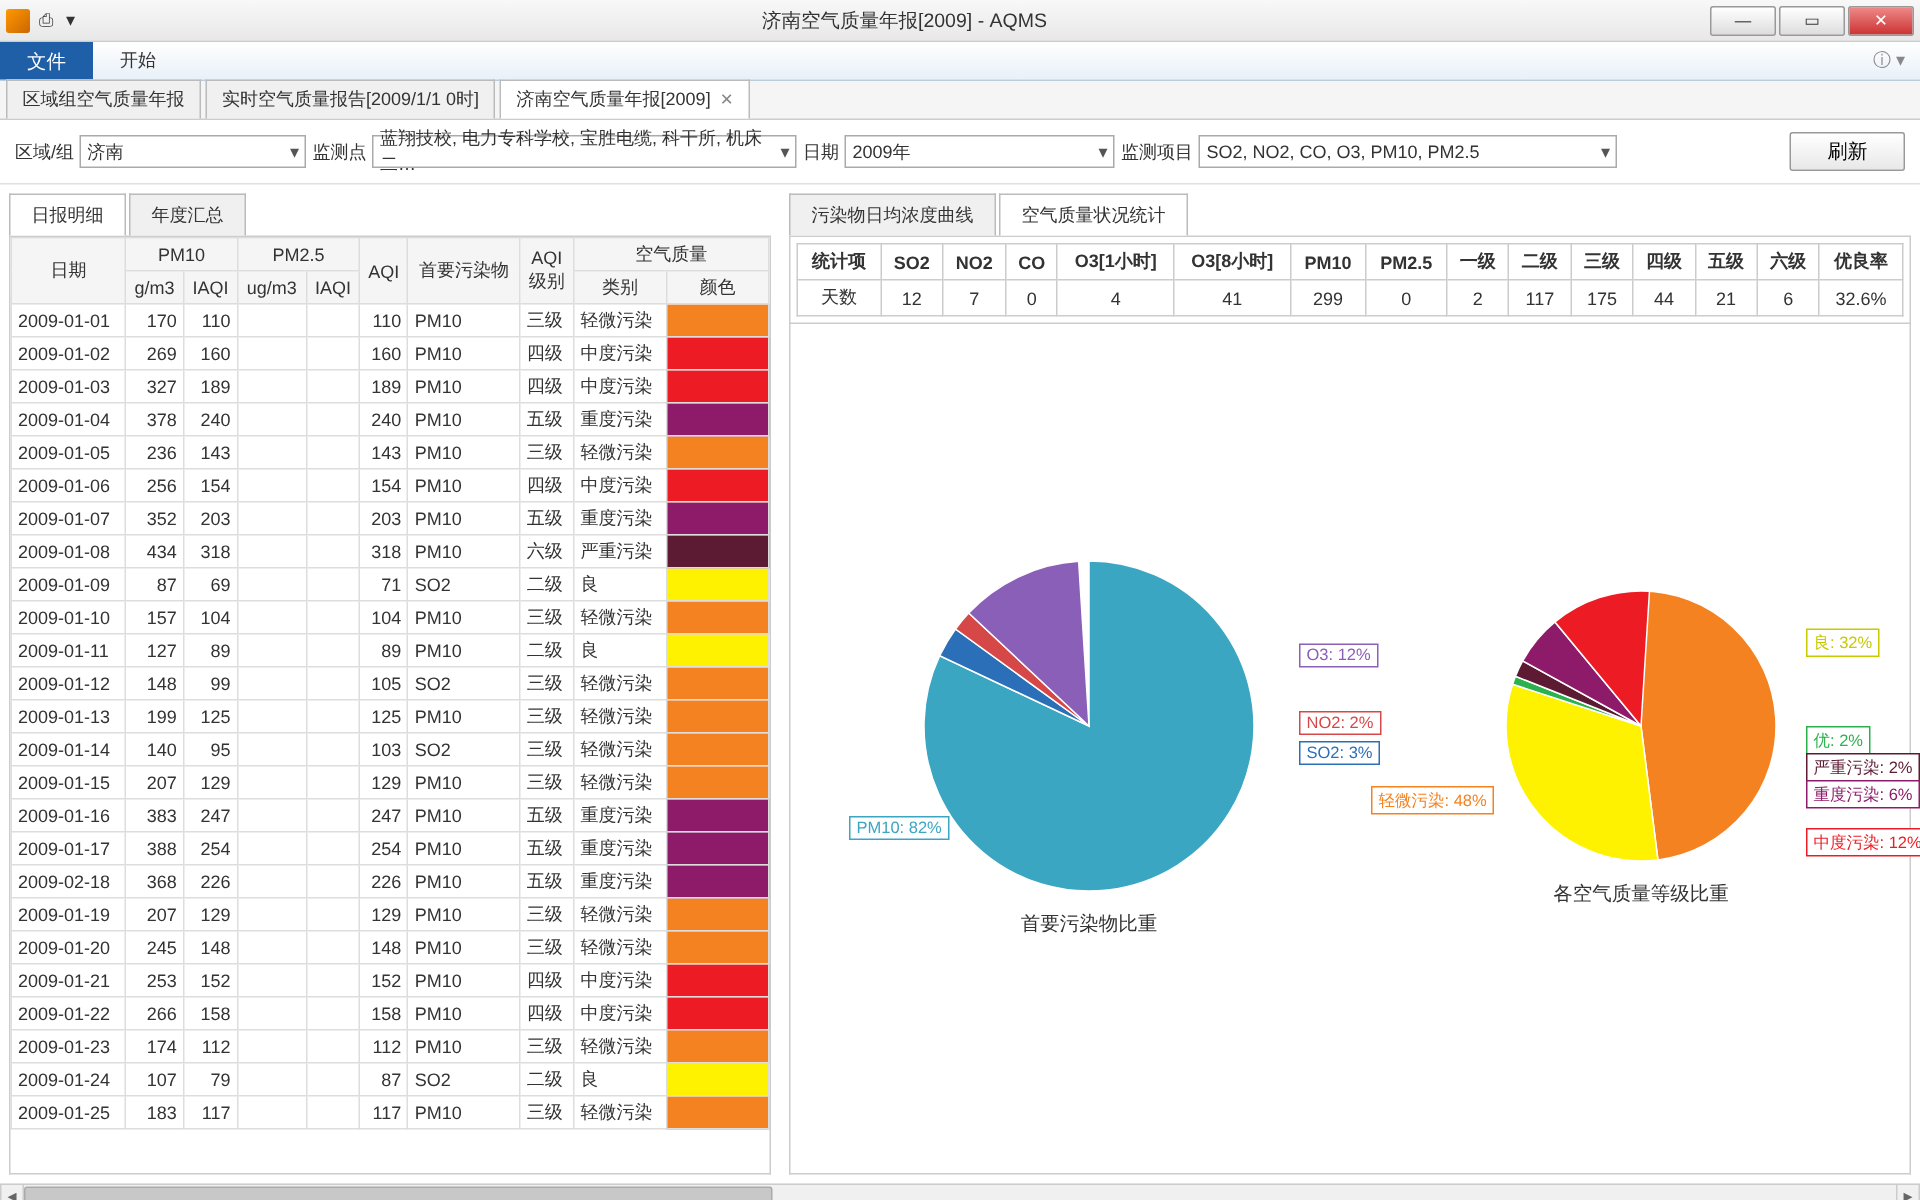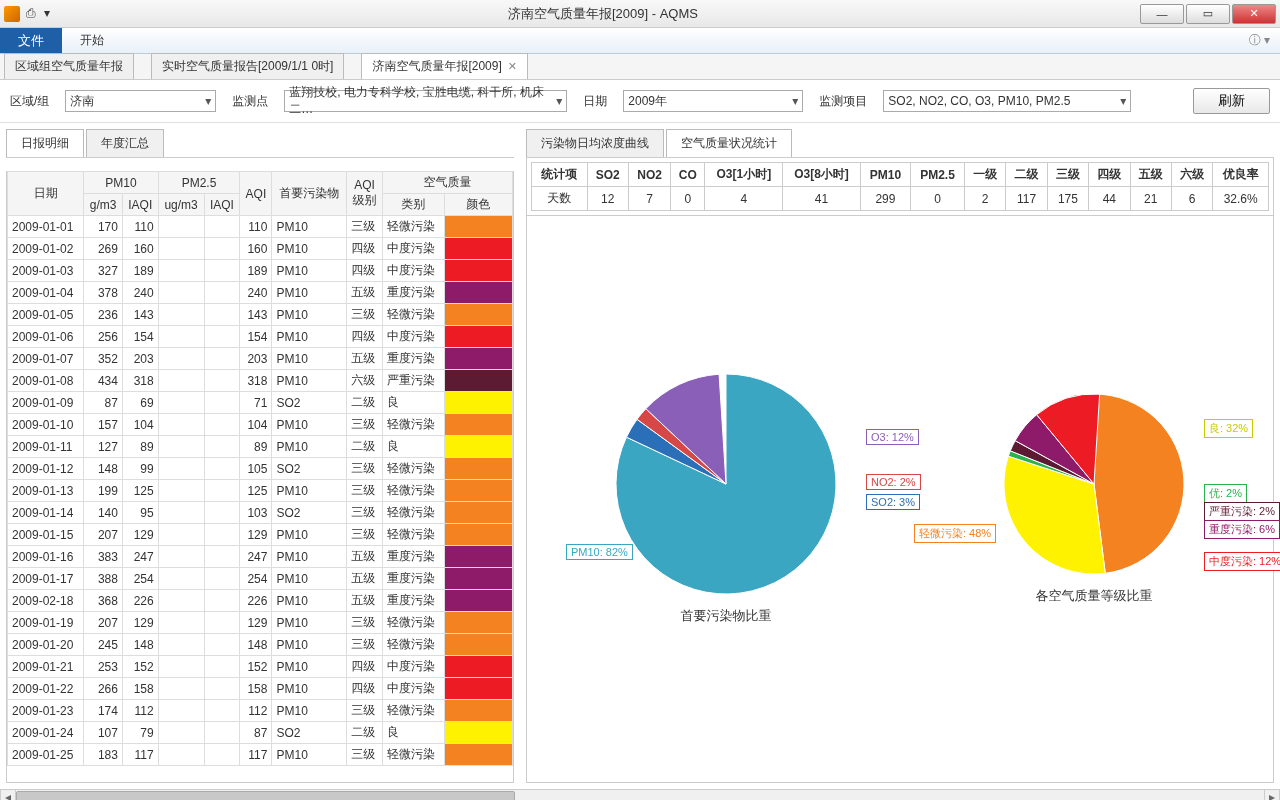--- a/index.html
+++ b/index.html
@@ -13,32 +13,32 @@
 .winbtns { display:flex; gap:2px; }
 .winbtns div { width: 44px; height: 20px; border:1px solid #999; display:flex; align-items:center; justify-content:center; font-size:11px; background:linear-gradient(#fff,#ddd); border-radius:2px; }
 .winbtns .close { background:linear-gradient(#e88,#c33); color:#fff; }
 
 .ribbon { background: linear-gradient(#fff,#e8f0f8); border-bottom: 1px solid #bcd; height: 26px; display:flex; align-items:stretch; }
 .ribbon .file { background:#1e5fa8; color:#fff; padding:4px 18px; font-size:13px; display:flex; align-items:center; }
 .ribbon .tab { padding:4px 18px; display:flex; align-items:center; color:#333; }
 .ribbon .help { margin-left:auto; padding-right:10px; display:flex; align-items:center; color:#888; }
 
 .doctabs { display:flex; border-bottom:1px solid #ccc; background:#f5f5f5; height:26px; align-items:flex-end; padding-left:4px; }
-.doctabs .dt { padding:4px 10px; border:1px solid #bbb; border-bottom:none; margin-right:17px; background:#f0f0f0; font-size:12px; display:flex; align-items:center; gap:6px;}
+.doctabs .dt { padding:4px 10px; border:1px solid #bbb; border-bottom:none; margin-right:3px; background:#f0f0f0; font-size:12px; display:flex; align-items:center; gap:6px;}
 .doctabs .dt.active { background:#fff; }
 .doctabs .dt .x { color:#888; font-size:11px; }
 
-.filterbar { padding:8px 10px; display:flex; align-items:center; gap:16px; border-bottom:1px solid #e0e0e0; background:#fff; }
+.filterbar { padding:8px 10px; display:flex; align-items:center; gap:4px; border-bottom:1px solid #e0e0e0; background:#fff; }
 .filterbar label { white-space:nowrap; }
 .filterbar .combo { border:1px solid #aaa; height:22px; display:flex; align-items:center; padding:0 4px; background:#fff; position:relative; }
 .filterbar .combo::after { content:"▾"; position:absolute; right:4px; color:#555; }
 .filterbar .btn { border:1px solid #999; padding:3px 24px; background:linear-gradient(#fff,#e8e8e8); border-radius:2px; }
 
 .main { display:flex; height: calc(800px - 28px - 26px - 26px - 40px - 14px); }
-.left { width:520px; padding:6px; display:flex; flex-direction:column;gap:13px; }
+.left { width:520px; padding:6px; display:flex; flex-direction:column; }
 .right { flex:1; padding:6px; display:flex; flex-direction:column; }
 
 .subtabs { display:flex; border-bottom:1px solid #ccc; }
 .subtabs .st { padding:5px 14px; border:1px solid #bbb; border-bottom:none; background:#f0f0f0; margin-right:2px; }
 .subtabs .st.active { background:#fff; }
 
 .grid-wrap { flex:1; border:1px solid #ccc; border-top:none; overflow:auto; }
 table.grid { border-collapse:collapse; width:100%; font-size:12px; }
 table.grid th, table.grid td { border:1px solid #ddd; padding:2px 4px; text-align:center; height:19px; white-space:nowrap; }
 table.grid th { background:#f5f5f5; font-weight:normal; }
@@ -103,21 +103,21 @@
     </div>
   <label>监测点</label>
   <div class="combo" style="width:283px">
       <span>蓝翔技校, 电力专科学校, 宝胜电缆, 科干所, 机床二…</span>
     </div>
   <label>日期</label>
   <div class="combo" style="width:180px">
       <span>2009年</span>
     </div>
   <label>监测项目</label>
-  <div class="combo" style="width:248px">
+  <div class="combo" style="width:279px">
       <span>SO2, NO2, CO, O3, PM10, PM2.5</span>
     </div>
   <div style="flex:1"></div>
   <button class="btn">刷新</button>
 </div>
 
 <div class="main">
 
   <div class="left">
     <div class="subtabs">

